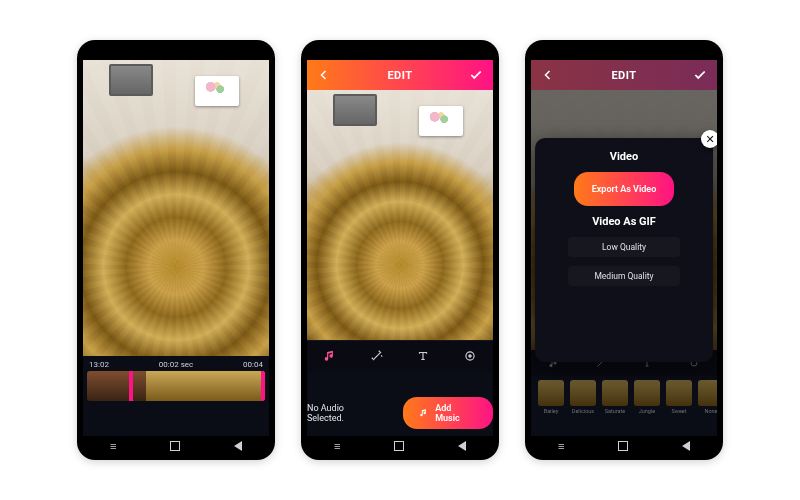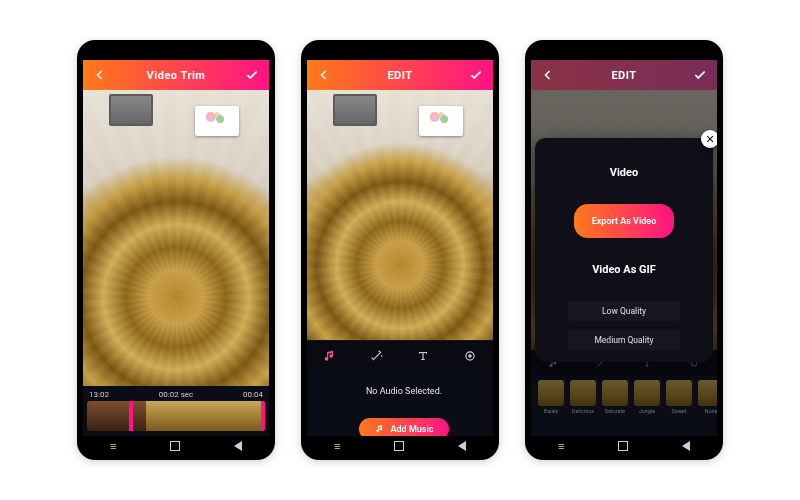--- a/index.html
+++ b/index.html
@@ -41,68 +41,55 @@
   .p1 .sel{position:absolute;top:-2px;left:44px;right:2px;bottom:-2px;border:2px solid #ff1284;border-radius:3px;pointer-events:none;}
   .p1 .handle{position:absolute;width:4px;top:-2px;bottom:-2px;background:#ff1284;}
   .p1 .handle.l{left:42px;border-radius:2px 0 0 2px;}
   .p1 .handle.r{right:0;border-radius:0 2px 2px 0;}
 
   
   .p2 .video{height:250px;}
   .p2 .tabs{display:flex;justify-content:space-around;align-items:center;height:30px;background:var(--panel);border-top:1px solid rgba(255,255,255,.05);}
   .tab{width:22px;height:22px;border-radius:4px;display:flex;align-items:center;justify-content:center;color:#cfcfd6;}
   .tab.active{color:#ff4f9a;}
-  .p2 .musicbox{flex:1;display:flex;flex-direction:column;align-items:center;justify-content:center;gap:22px;background:var(--darker);padding-left:8px;}
+  .p2 .musicbox{flex:1;display:flex;flex-direction:row;align-items:center;justify-content:center;gap:22px;background:var(--darker);}
   .p2 .noaudio{color:#e7e7ec;font-size:9px;}
   .addbtn{display:flex;align-items:center;gap:6px;background:linear-gradient(90deg,var(--grad-a),var(--grad-b));color:#fff;font-size:9px;font-weight:600;padding:6px 16px;border-radius:14px;}
   .addbtn svg{width:10px;height:10px;}
 
   
   .p3 .header{background:linear-gradient(90deg,#8a3345,#7a2c58);} 
   .p3 .video{height:260px;filter:brightness(.45) blur(.5px);}
   .p3 .tabs{display:flex;justify-content:space-around;align-items:center;height:26px;background:var(--panel);}
   .p3 .tabs .tab{color:#6b6d78;}
   .p3 .filters{height:44px;display:flex;gap:4px;padding:4px 6px;background:var(--darker);overflow:hidden;}
   .fitem{flex:0 0 28px;display:flex;flex-direction:column;align-items:center;gap:2px;}
   .fthumb{width:26px;height:26px;border-radius:3px;background:linear-gradient(#c9a858,#7a5a1a);filter:brightness(.55);}
   .flabel{font-size:5.5px;color:#6c6e78;white-space:nowrap;}
 
   .sheet{position:absolute;left:4px;right:4px;top:92px;bottom:92px;background:#0e0f18;border-radius:10px;padding:12px 10px 10px;display:flex;flex-direction:column;align-items:center;gap:9px;box-shadow:0 6px 20px rgba(0,0,0,.6);}
   .sheet .close{position:absolute;top:-8px;right:-6px;width:18px;height:18px;border-radius:50%;background:#fff;color:#111;display:flex;align-items:center;justify-content:center;font-size:11px;box-shadow:0 2px 4px rgba(0,0,0,.5);}
-  .sheet h4{margin:16px;color:#fff;font-size:11px;font-weight:700;}
+  .sheet h4{margin:0;color:#fff;font-size:11px;font-weight:700;}
   .exportbtn{background:linear-gradient(90deg,var(--grad-a),var(--grad-b));color:#fff;font-size:9px;font-weight:600;padding:12px 18px;border-radius:14px;}
   .qbtn{background:#17181f;color:#dfe0e6;font-size:8.5px;padding:5px 14px;border-radius:4px;min-width:84px;text-align:center;}
 
   
   .navbar{position:absolute;bottom:4px;left:6px;right:6px;height:20px;background:#000;display:flex;align-items:center;justify-content:space-around;border-radius:0 0 10px 10px;}
   .navbar span{color:#cfcfd6;font-size:11px;}
   .sq{width:8px;height:8px;border:1.5px solid #cfcfd6;}
   .tri{width:0;height:0;border-top:5px solid transparent;border-bottom:5px solid transparent;border-right:8px solid #cfcfd6;}
 </style>
 </head>
 <body>
 
 <div class="stage">
 
   <div class="phone p1">
     <div class="screen">
       <div class="status"></div>
-      <div class="header">
-        <span class="hicon">
-          <svg viewBox="0 0 24 24" width="12" height="12" fill="none" stroke-width="3">
-              <path d="M15 4 7 12l8 8"></path>
-            </svg>
-        </span>
-        <span class="title">Video Trim</span>
-        <span class="hicon">
-          <svg viewBox="0 0 24 24" width="14" height="14" fill="none" stroke-width="3">
-              <path d="M4 12l5 5L20 6"></path>
-            </svg>
-        </span>
-      </div>
       <div class="video">
         <div class="plate"></div>
           <div class="frame"></div>
           <div class="card"></div>
       </div>
       <div class="times">
         <span>13:02</span>
         <span>00:02 sec</span>
         <span>00:04</span>
       </div>

